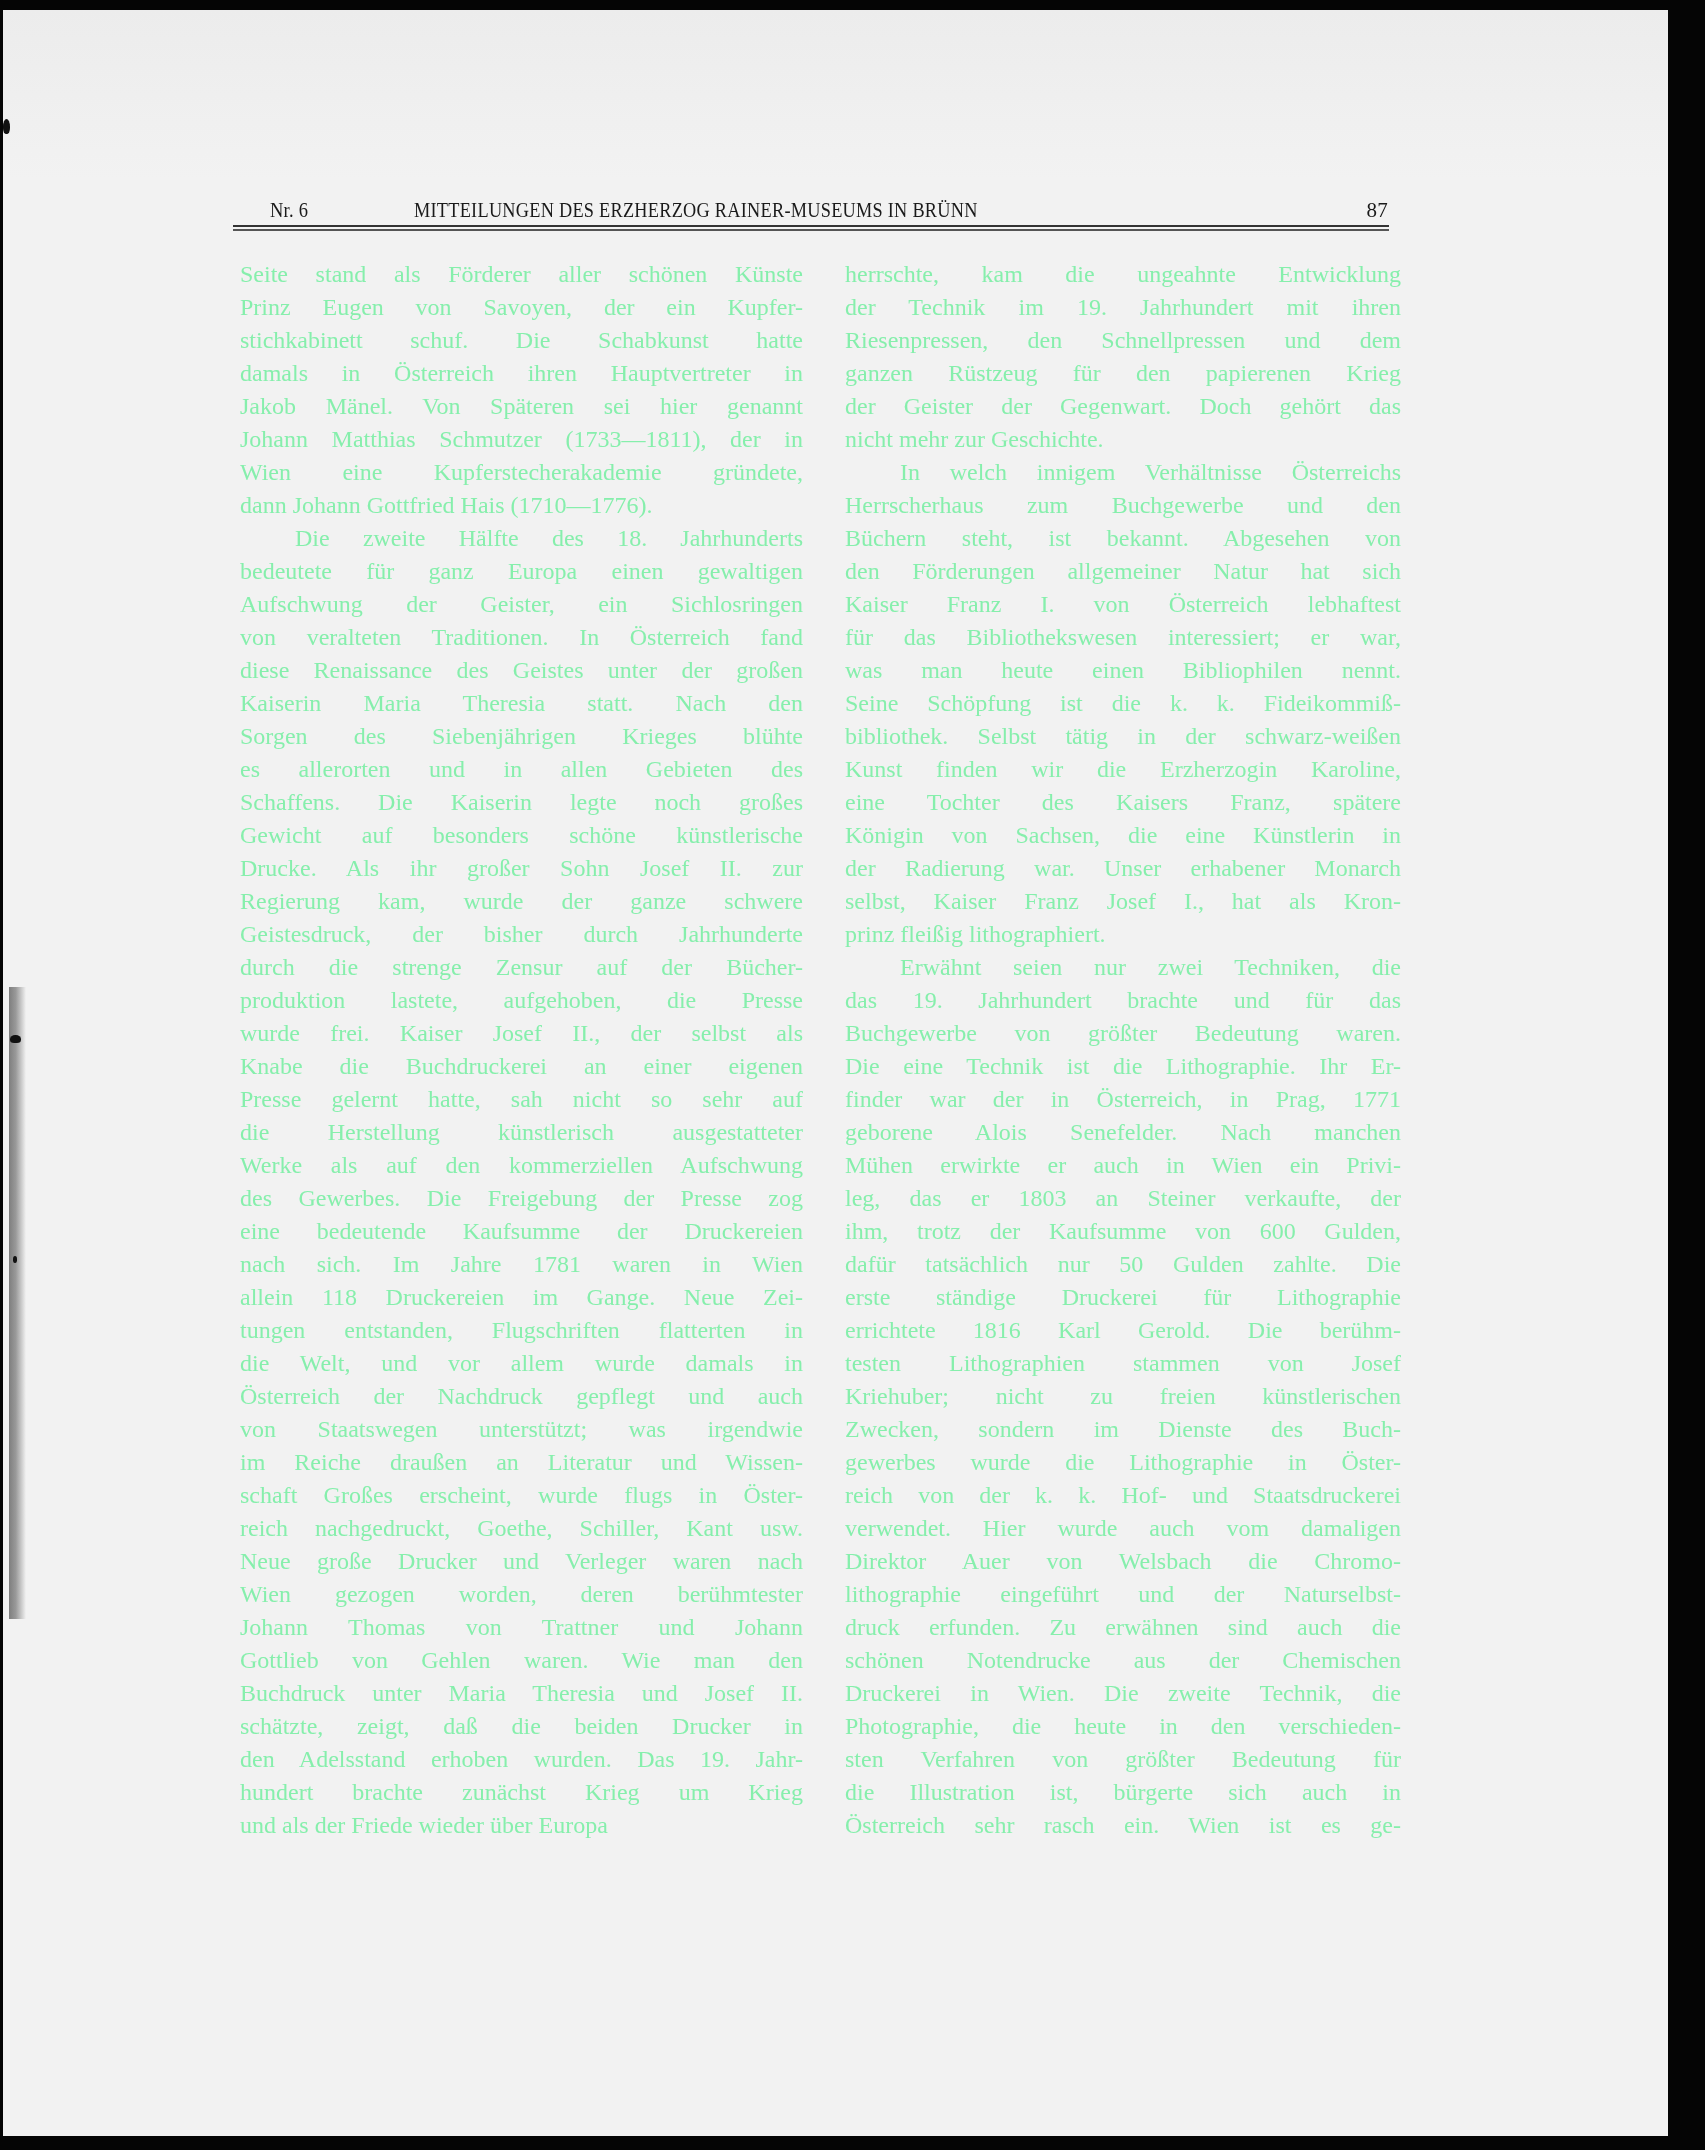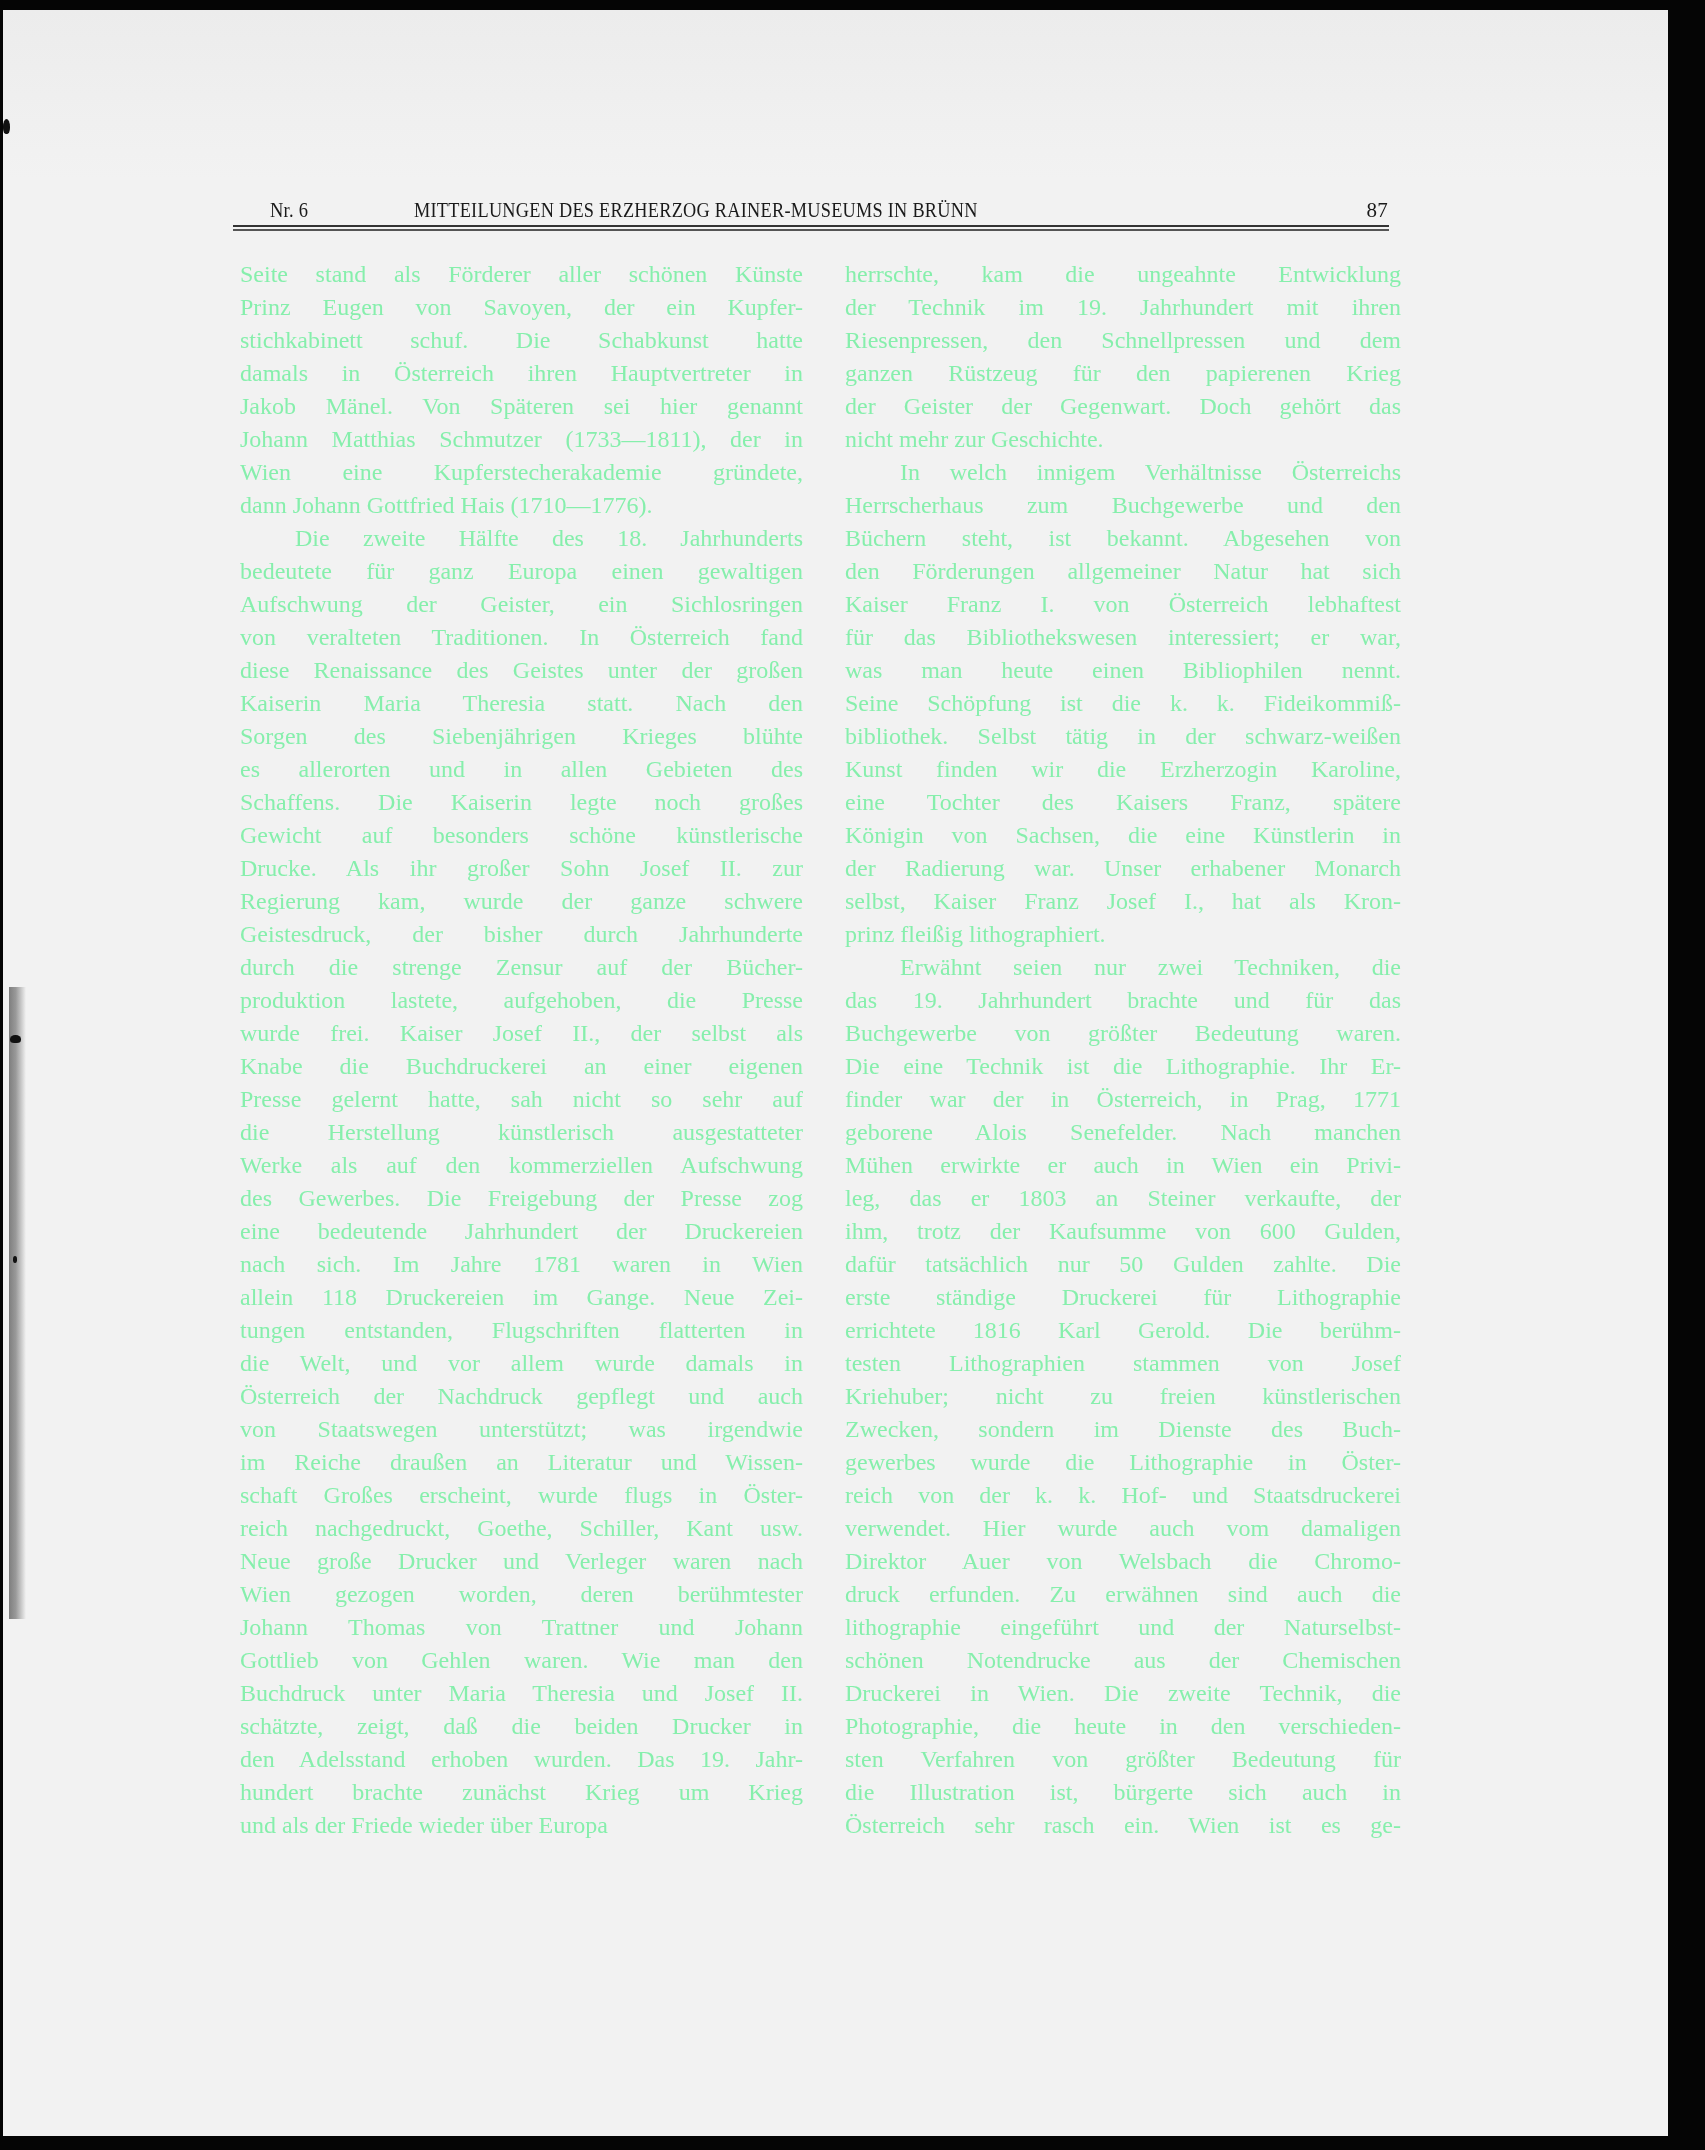--- a/index.html
+++ b/index.html
@@ -151,21 +151,21 @@
     <span class="line">Regierung kam, wurde der ganze schwere</span>
     <span class="line">Geistesdruck, der bisher durch Jahrhunderte</span>
     <span class="line">durch die strenge Zensur auf der Bücher-</span>
     <span class="line">produktion lastete, aufgehoben, die Presse</span>
     <span class="line">wurde frei. Kaiser Josef II., der selbst als</span>
     <span class="line">Knabe die Buchdruckerei an einer eigenen</span>
     <span class="line">Presse gelernt hatte, sah nicht so sehr auf</span>
     <span class="line">die Herstellung künstlerisch ausgestatteter</span>
     <span class="line">Werke als auf den kommerziellen Aufschwung</span>
     <span class="line">des Gewerbes. Die Freigebung der Presse zog</span>
-    <span class="line">eine bedeutende Jahrhundert der Druckereien</span>
+    <span class="line">eine bedeutende Kaufsumme der Druckereien</span>
     <span class="line">nach sich. Im Jahre 1781 waren in Wien</span>
     <span class="line">allein 118 Druckereien im Gange. Neue Zei-</span>
     <span class="line">tungen entstanden, Flugschriften flatterten in</span>
     <span class="line">die Welt, und vor allem wurde damals in</span>
     <span class="line">Österreich der Nachdruck gepflegt und auch</span>
     <span class="line">von Staatswegen unterstützt; was irgendwie</span>
     <span class="line">im Reiche draußen an Literatur und Wissen-</span>
     <span class="line">schaft Großes erscheint, wurde flugs in Öster-</span>
     <span class="line">reich nachgedruckt, Goethe, Schiller, Kant usw.</span>
     <span class="line">Neue große Drucker und Verleger waren nach</span>
@@ -212,22 +212,22 @@
     <span class="line">dafür tatsächlich nur 50 Gulden zahlte. Die</span>
     <span class="line">erste ständige Druckerei für Lithographie</span>
     <span class="line">errichtete 1816 Karl Gerold. Die berühm-</span>
     <span class="line">testen Lithographien stammen von Josef</span>
     <span class="line">Kriehuber; nicht zu freien künstlerischen</span>
     <span class="line">Zwecken, sondern im Dienste des Buch-</span>
     <span class="line">gewerbes wurde die Lithographie in Öster-</span>
     <span class="line">reich von der k. k. Hof- und Staatsdruckerei</span>
     <span class="line">verwendet. Hier wurde auch vom damaligen</span>
     <span class="line">Direktor Auer von Welsbach die Chromo-</span>
+    <span class="line">lithographie eingeführt und der Naturselbst-</span>
     <span class="line">druck erfunden. Zu erwähnen sind auch die</span>
-    <span class="line">lithographie eingeführt und der Naturselbst-</span>
     <span class="line">schönen Notendrucke aus der Chemischen</span>
     <span class="line">Druckerei in Wien. Die zweite Technik, die</span>
     <span class="line">Photographie, die heute in den verschieden-</span>
     <span class="line">sten Verfahren von größter Bedeutung für</span>
     <span class="line">die Illustration ist, bürgerte sich auch in</span>
     <span class="line">Österreich sehr rasch ein. Wien ist es ge-</span>
   </div>
 
 
 </body></html>

